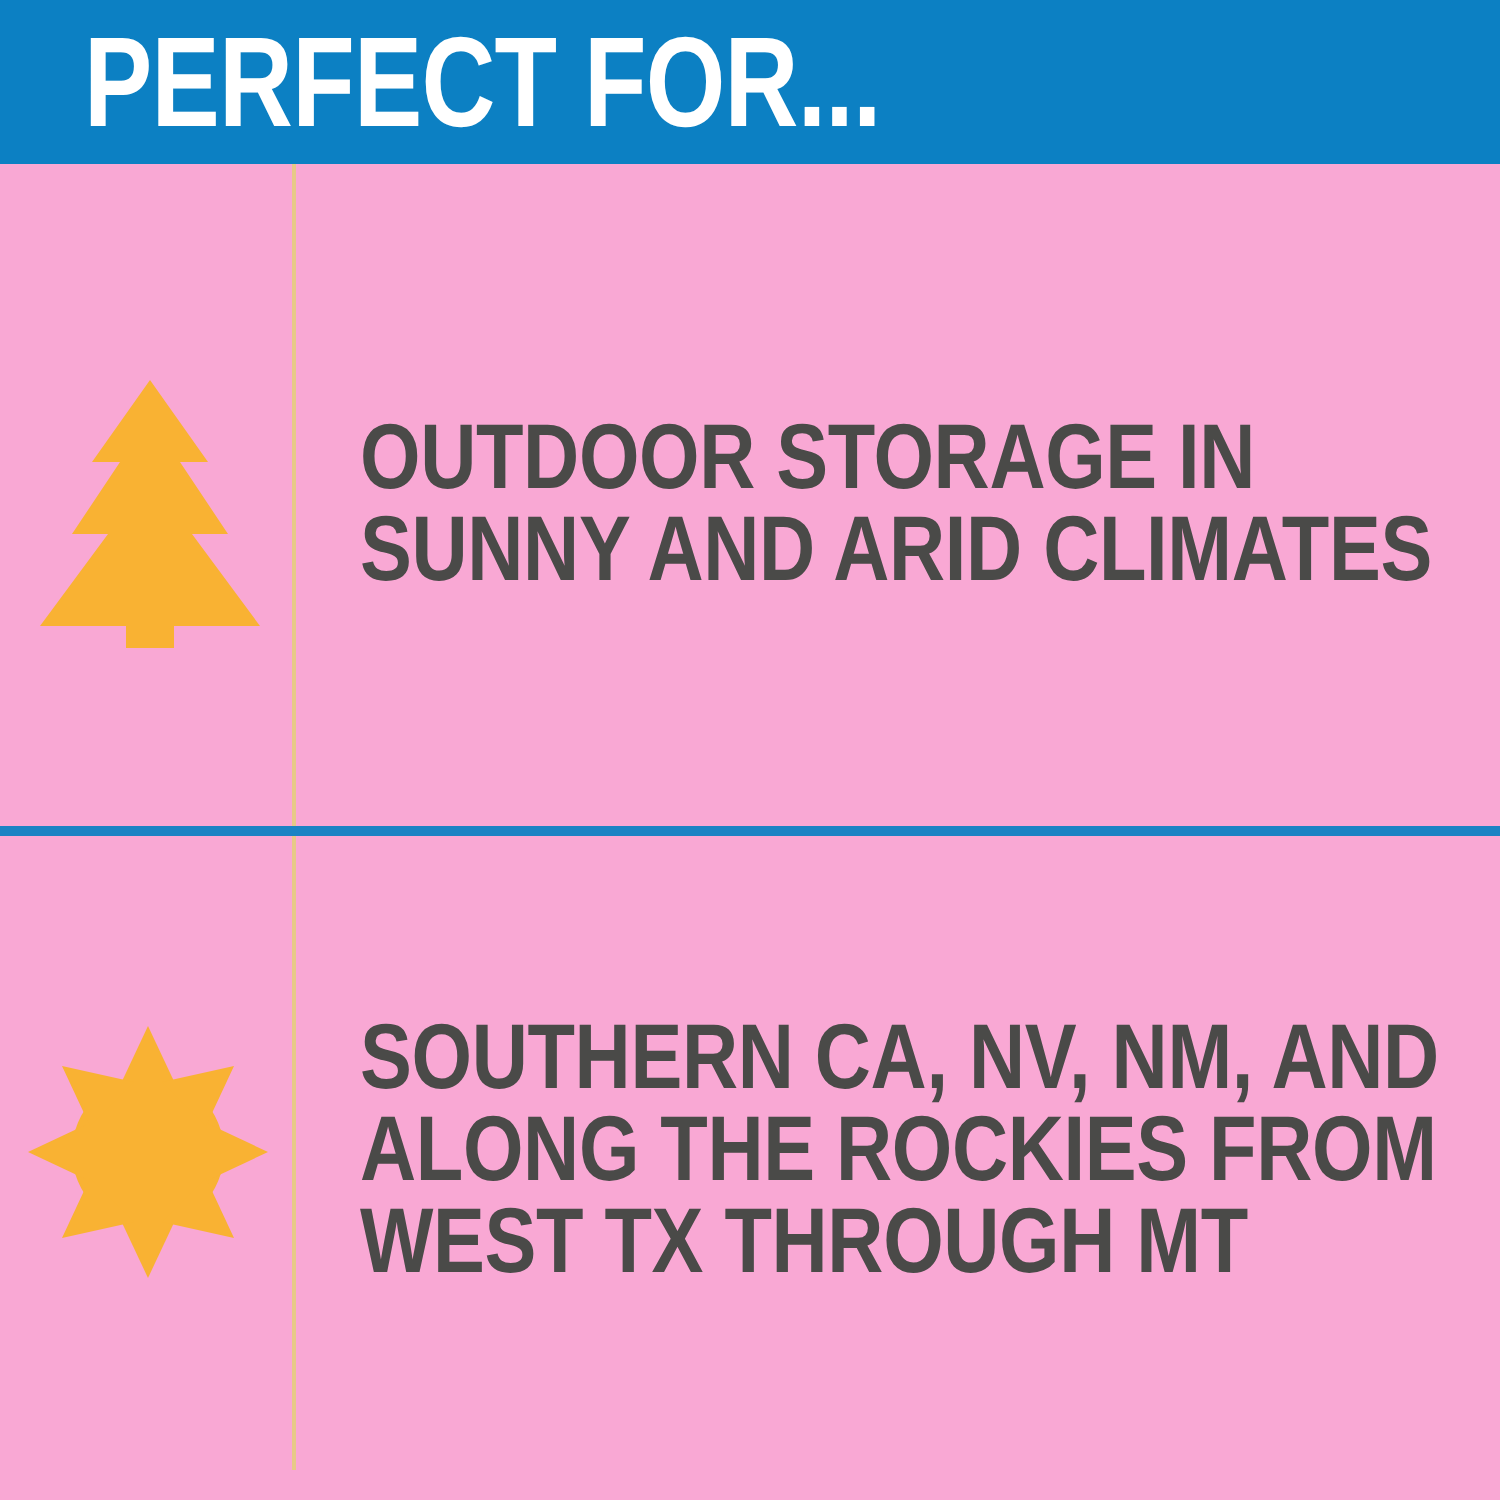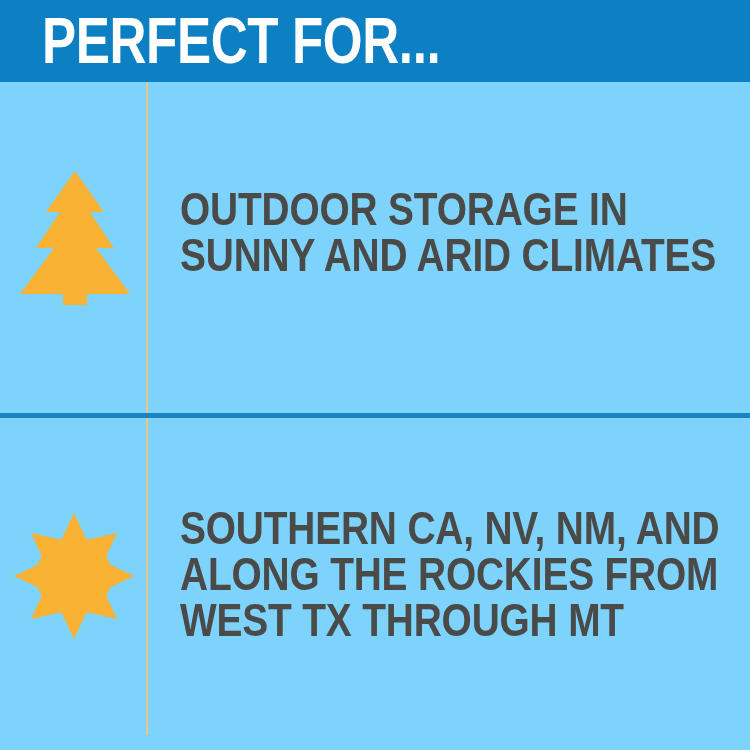--- a/index.html
+++ b/index.html
@@ -10,21 +10,21 @@
     width: 750px;
     height: 750px;
     background: #ffffff;
     font-family: "Liberation Sans", sans-serif;
     overflow: hidden;
   }
   .poster {
     position: relative;
     width: 750px;
     height: 750px;
-    background: #7dd3fc;
+    background: #f9a8d4;
     overflow: hidden;
   }
 
   
   .gold-rule {
     position: absolute;
     left: 146px;
     top: 82px;
     width: 2px;
     height: 653px;
@@ -65,21 +65,21 @@
     height: 5px;
     background: #1B83C4;
   }
 
   
   .row {
     position: absolute;
     left: 0;
     width: 750px;
   }
-  .row-1 { top: 66px;  height: 428px; }
+  .row-1 { top: 85px;  height: 428px; }
   .row-2 { top: 418px; height: 332px; border-radius: 25px; }
 
   .icon-cell {
     position: absolute;
     left: 0;
     top: 0;
     width: 146px;
     height: 100%;
   }
   .text-cell {

